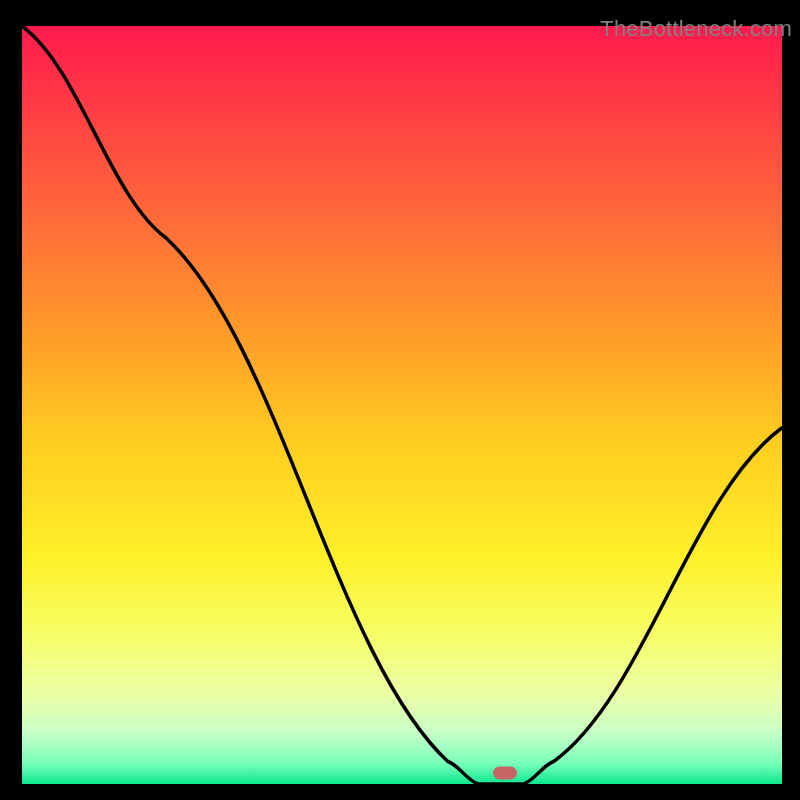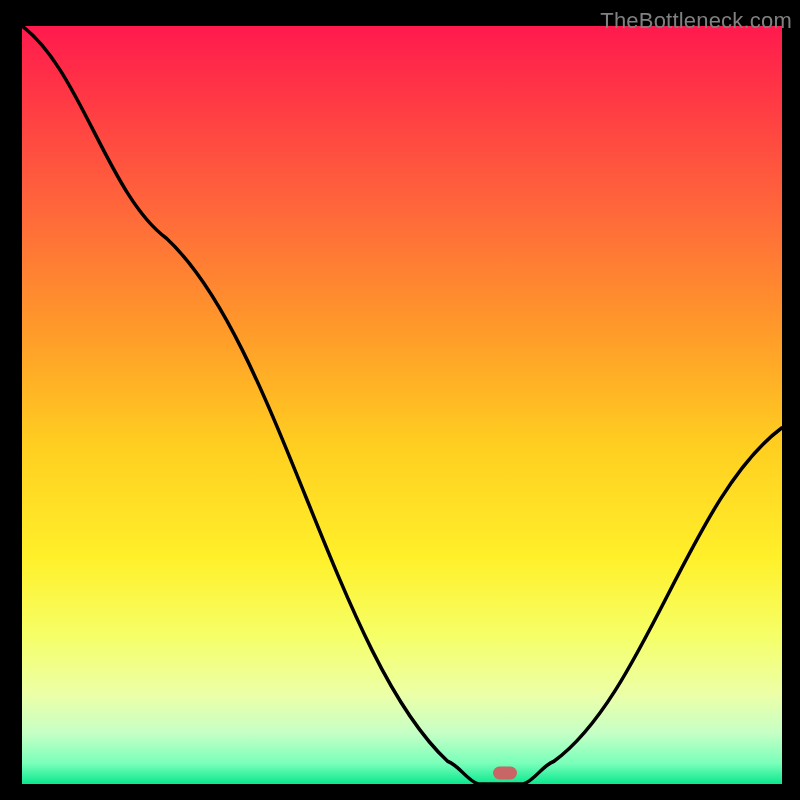--- a/index.html
+++ b/index.html
@@ -12,21 +12,21 @@
     font-family: Arial, Helvetica, sans-serif;
   }
   .frame {
     position: relative;
     width: 800px;
     height: 800px;
     background: #000;
   }
   .watermark {
     position: absolute;
-    top: 8px;
+    top: 16px;
     right: 8px;
     color: #808080;
     font-size: 22px;
     font-weight: 500;
     letter-spacing: 0.2px;
     z-index: 5;
   }
   
   .plot {
     position: absolute;

